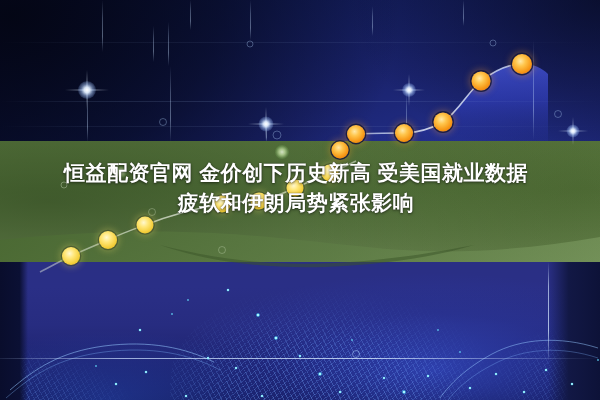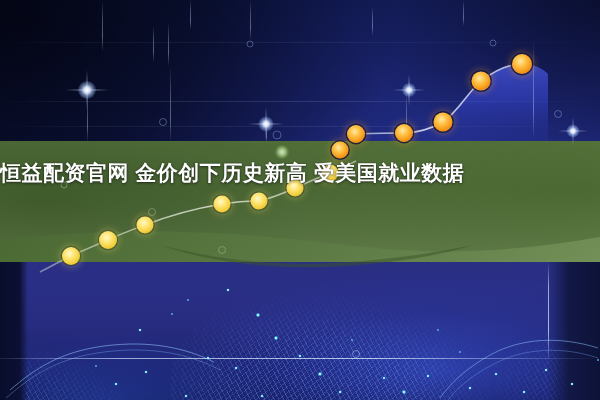--- a/index.html
+++ b/index.html
@@ -110,21 +110,21 @@
     background:
       radial-gradient(140% 200% at 8% 50%, rgba(40,62,26,0.55) 0%, rgba(40,62,26,0.18) 45%, rgba(40,62,26,0) 75%),
       radial-gradient(70% 160% at 97% 40%, rgba(70,96,44,0.55) 0%, rgba(70,96,44,0) 70%);
   }
 
   
   #headline {
     position: absolute;
     left: 0;
     right: 8px;
-    text-align: left;
+    text-align: center;
     color: #ffffff;
     font-weight: bold;
     line-height: 1.42;
     letter-spacing: 0.5px;
     text-shadow: 0 1px 3px rgba(0,0,0,0.55), 0 0 1px rgba(0,0,0,0.6);
     z-index: 40;
   }
   #headline .ln { display: block; white-space: nowrap; }
 
   
@@ -357,20 +357,21 @@
   <div class="marker yellow" style="left:71px;top:256px;width:18px;height:18px"></div>
   <div class="marker yellow" style="left:108px;top:240px;width:18px;height:18px"></div>
   <div class="marker yellow" style="left:145px;top:225px;width:17px;height:17px"></div>
   <div class="marker yellow" style="left:222px;top:204px;width:17px;height:17px"></div>
   <div class="marker yellow" style="left:259px;top:201px;width:17px;height:17px"></div>
   <div class="marker yellow" style="left:295px;top:188px;width:17px;height:17px"></div>
   <div class="marker yellow" style="left:330px;top:173px;width:17px;height:17px"></div>
 
   <div id="headline" style="top:158px;font-size:21px">
     <span class="ln">恒益配资官网 金价创下历史新高 受美国就业数据</span>
+    <span class="ln">疲软和伊朗局势紧张影响</span>
   </div>
 
   <div id="bottom" style="top:262px;height:138px">
     <div id="bottom-glow"></div>
 
     <div class="mesh" id="mesh-dome" style="left:170px;top:18px;width:320px;height:130px"></div>
     <div class="mesh" id="mesh-left" style="left:-40px;top:50px;width:200px;height:100px"></div>
     <div class="mesh" id="mesh-right" style="left:430px;top:56px;width:200px;height:92px"></div>
 
     <div id="bottom-dark-left"></div>

